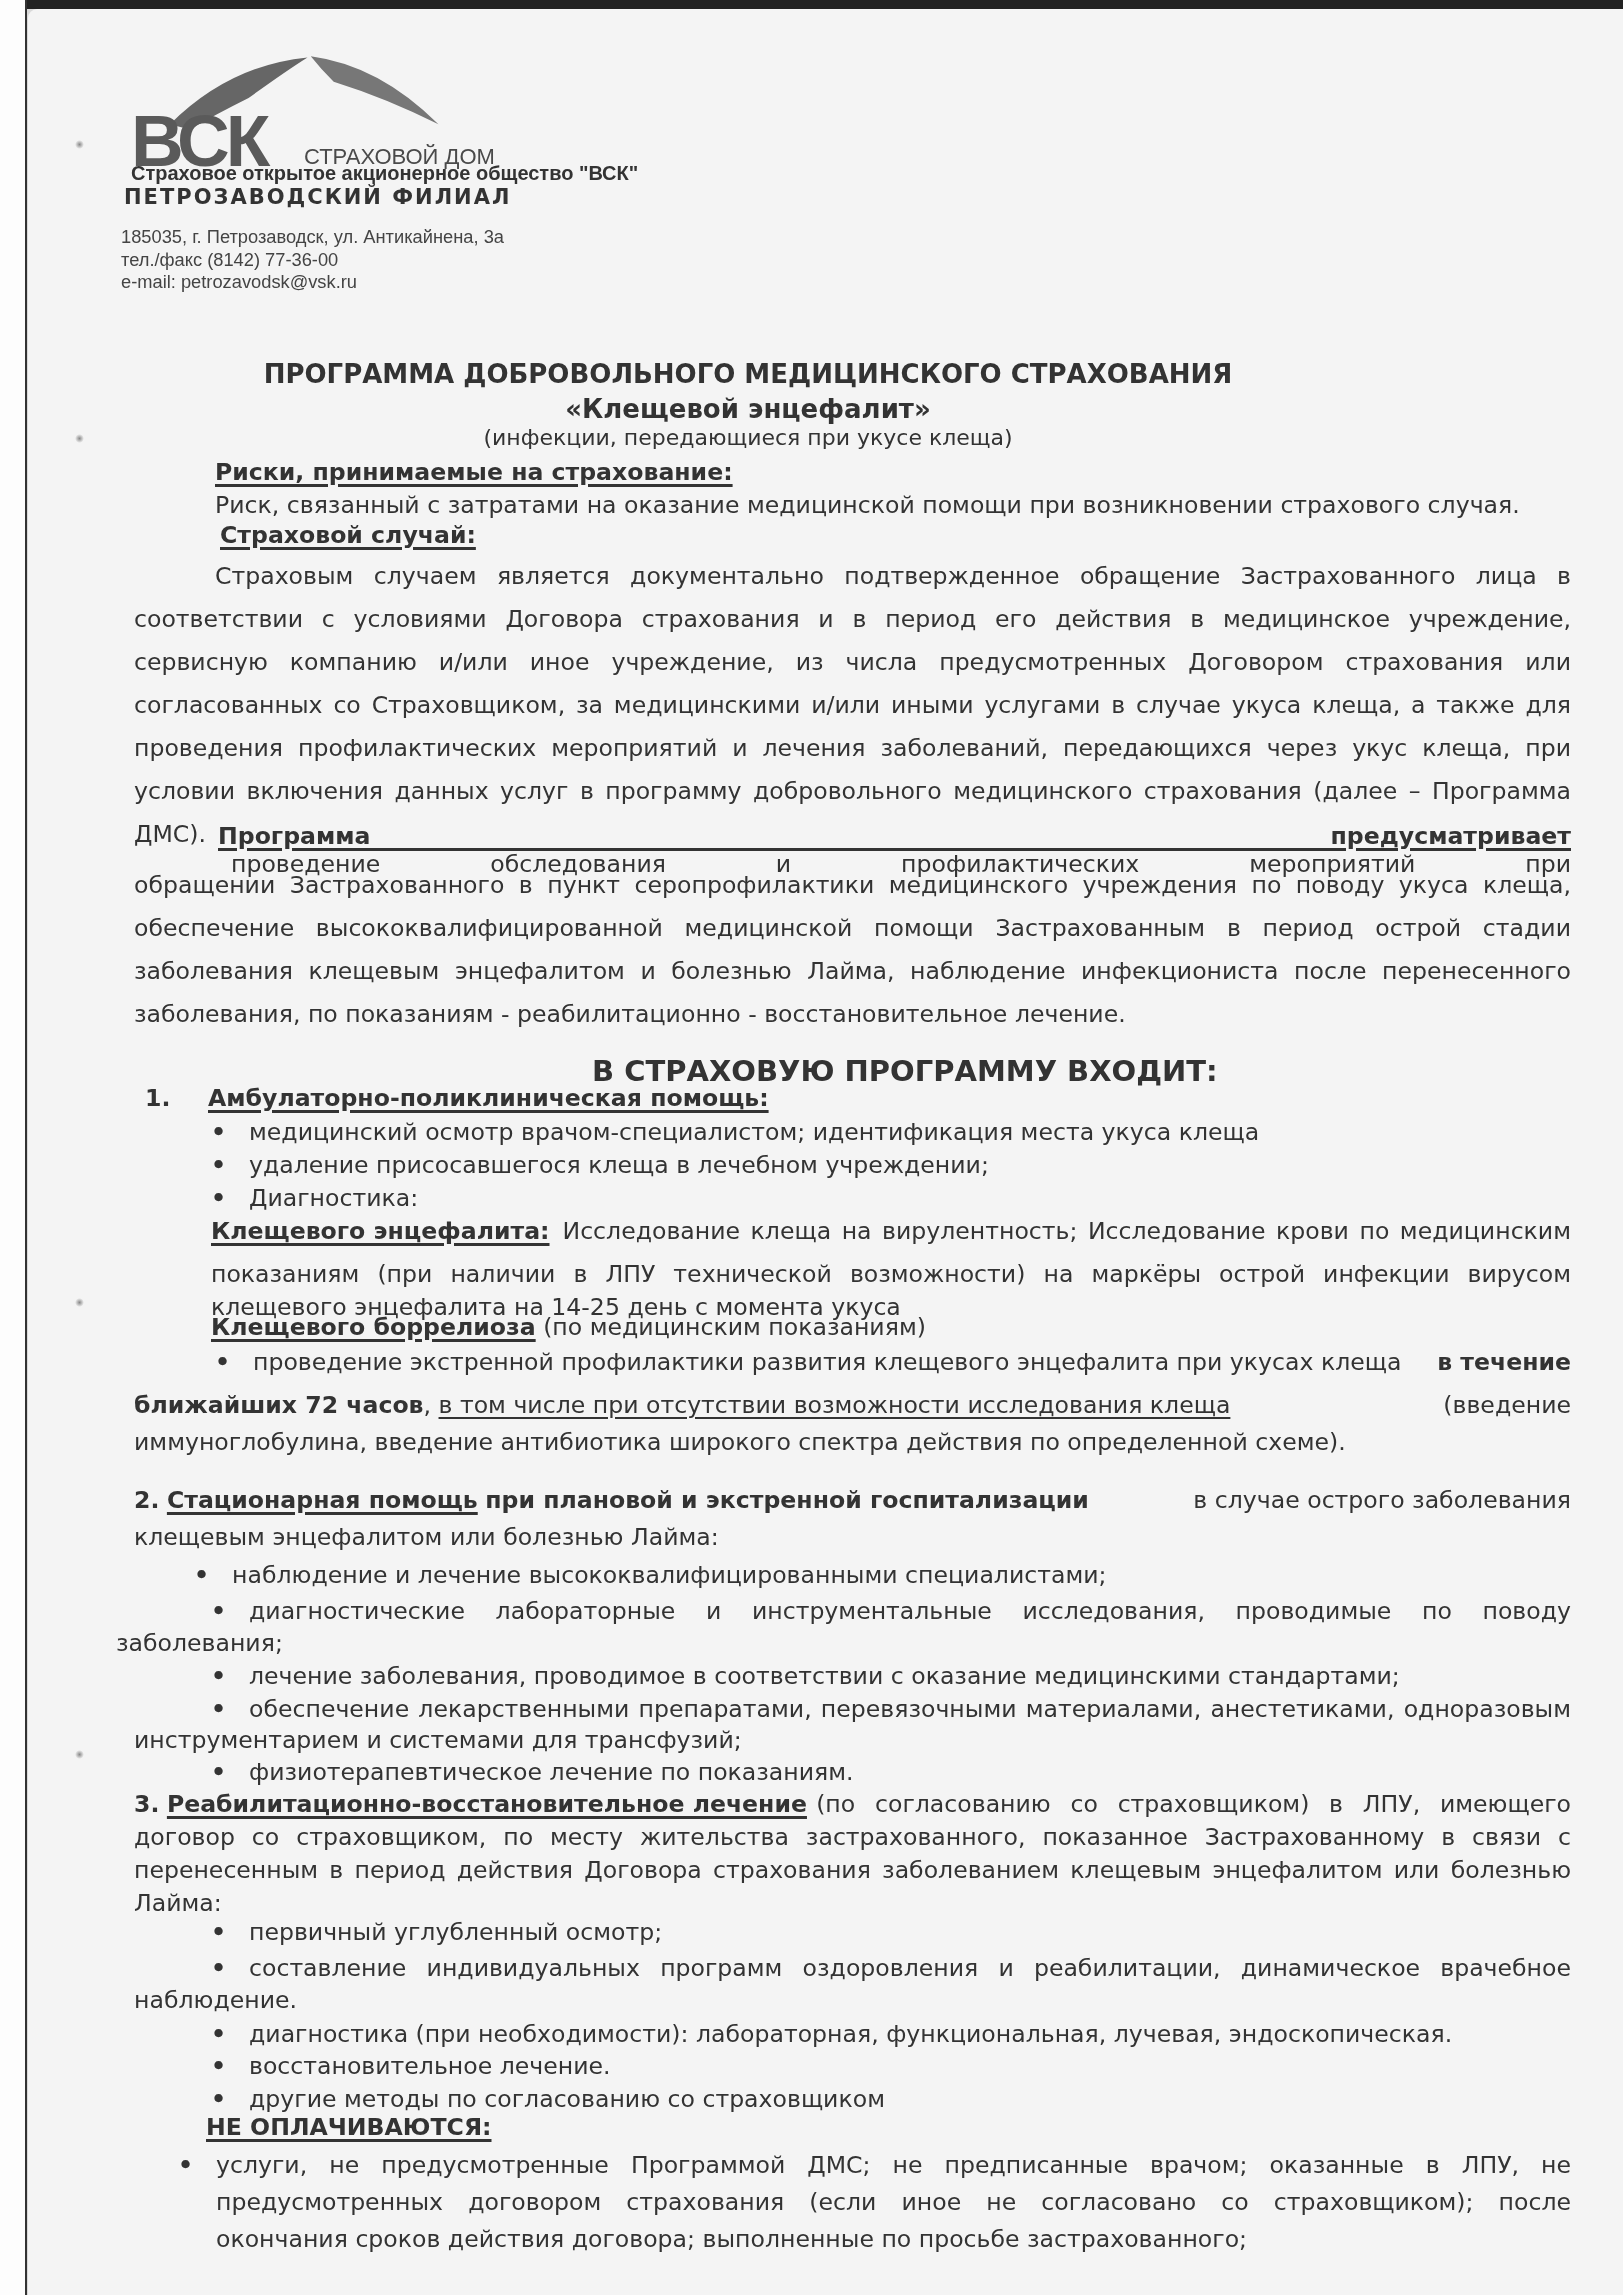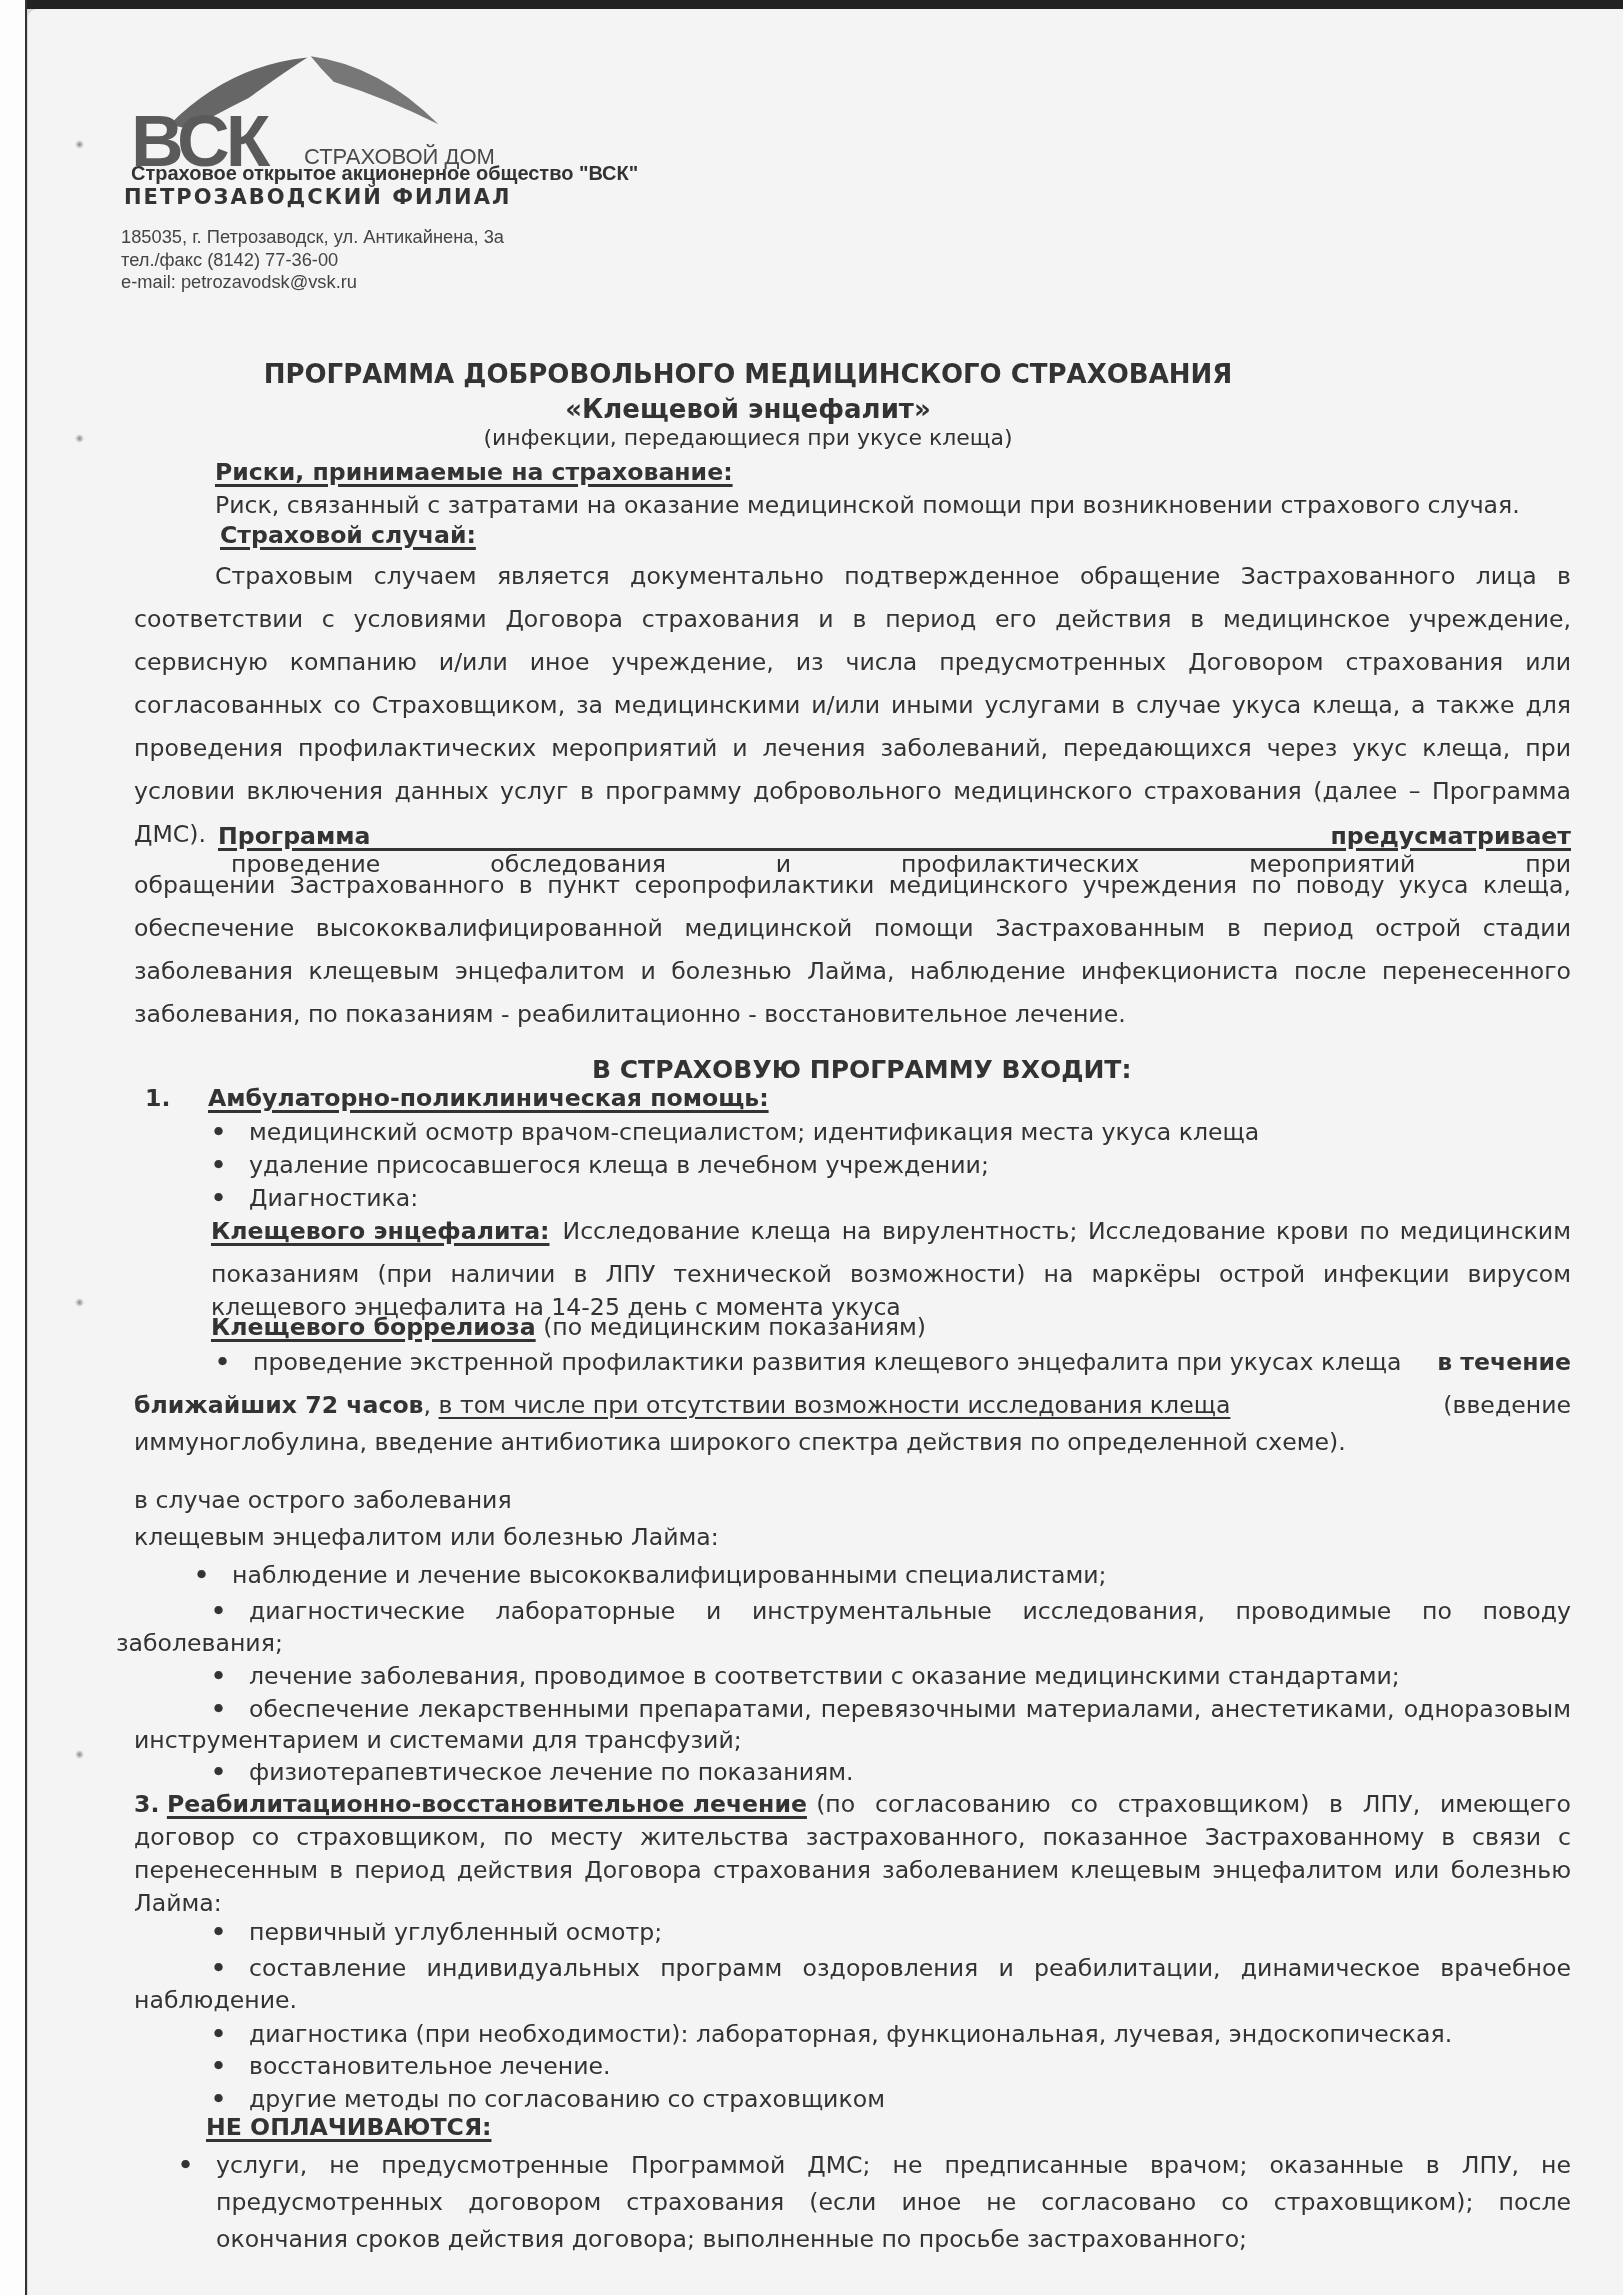--- a/index.html
+++ b/index.html
@@ -91,21 +91,21 @@
   <span class="jl" style="padding-left:84px; display:flex; justify-content:center;flex-direction:column;">
     <span class="b u">Программа  предусматривает</span>
     <span style="flex:1; text-align:justify; text-align-last:justify; padding-left:13px;">проведение обследования и профилактических мероприятий при</span>
   </span>
   <span class="jl">обращении Застрахованного в пункт серопрофилактики медицинского учреждения по поводу укуса клеща,</span>
   <span class="jl">обеспечение высококвалифицированной медицинской помощи Застрахованным в период острой стадии</span>
   <span class="jl">заболевания клещевым энцефалитом и болезнью Лайма, наблюдение инфекциониста после перенесенного</span>
   <span class="jl last">заболевания, по показаниям - реабилитационно - восстановительное лечение.</span>
 </div>
 
-<div class="txt b" style="left:592px; top:1057px; font-size:25px;">В СТРАХОВУЮ ПРОГРАММУ ВХОДИТ:</div>
+<div class="txt b" style="left:592px; top:1057px; font-size:29px;">В СТРАХОВУЮ ПРОГРАММУ ВХОДИТ:</div>
 
 <div class="txt b" style="left:145px; top:1087px;">1.</div>
 <div class="txt b u" style="left:175px; top:1087px;margin-left:33px;">Амбулаторно-поликлиническая помощь:</div>
 <div class="txt bullet" style="left:249px; top:1121px;">медицинский осмотр врачом-специалистом; идентификация места укуса клеща</div>
 <div class="txt bullet" style="left:249px; top:1154px;">удаление присосавшегося клеща в лечебном учреждении;</div>
 <div class="txt bullet" style="left:249px; top:1187px;">Диагностика:</div>
 
 <div class="para" style="left:211px; width:1360px; top:1217px;">
   <span class="jl" style="display:flex;">
     <span class="b u">Клещевого энцефалита:</span>
@@ -126,20 +126,21 @@
   </span>
   <span class="jl" style="display:flex; justify-content:space-between; height:37px;">
     <span><span class="b">ближайших 72 часов</span>, <span style="text-decoration:underline; text-underline-offset:3.9px;">в том числе  при отсутствии возможности  исследования клеща</span></span>
     <span>(введение</span>
   </span>
   <span class="jl last">иммуноглобулина, введение антибиотика широкого спектра действия по определенной схеме).</span>
 </div>
 
 <div class="para" style="top:1486px;">
   <span class="jl" style="display:flex; justify-content:space-between; height:37px;">
+    <span><span class="b">2.</span> <span class="b u">Стационарная помощь</span> <span class="b">при плановой и экстренной госпитализации</span></span>
     <span>в случае острого заболевания</span>
   </span>
   <span class="jl last" style="height:37px">клещевым энцефалитом или болезнью Лайма:</span>
 </div>
 <div class="txt bullet" style="left:232px; top:1564px;">наблюдение и лечение высококвалифицированными специалистами;</div>
 <div class="para" style="left:249px; width:1322px; top:1597px;">
   <span class="jl bullet" style="height:33px">диагностические лабораторные и инструментальные исследования, проводимые по поводу</span>
 </div>
 <div class="txt" style="left:116px; top:1632px;">заболевания;</div>
 <div class="txt bullet" style="left:249px; top:1665px;">лечение заболевания, проводимое в соответствии с оказание медицинскими стандартами;</div>

